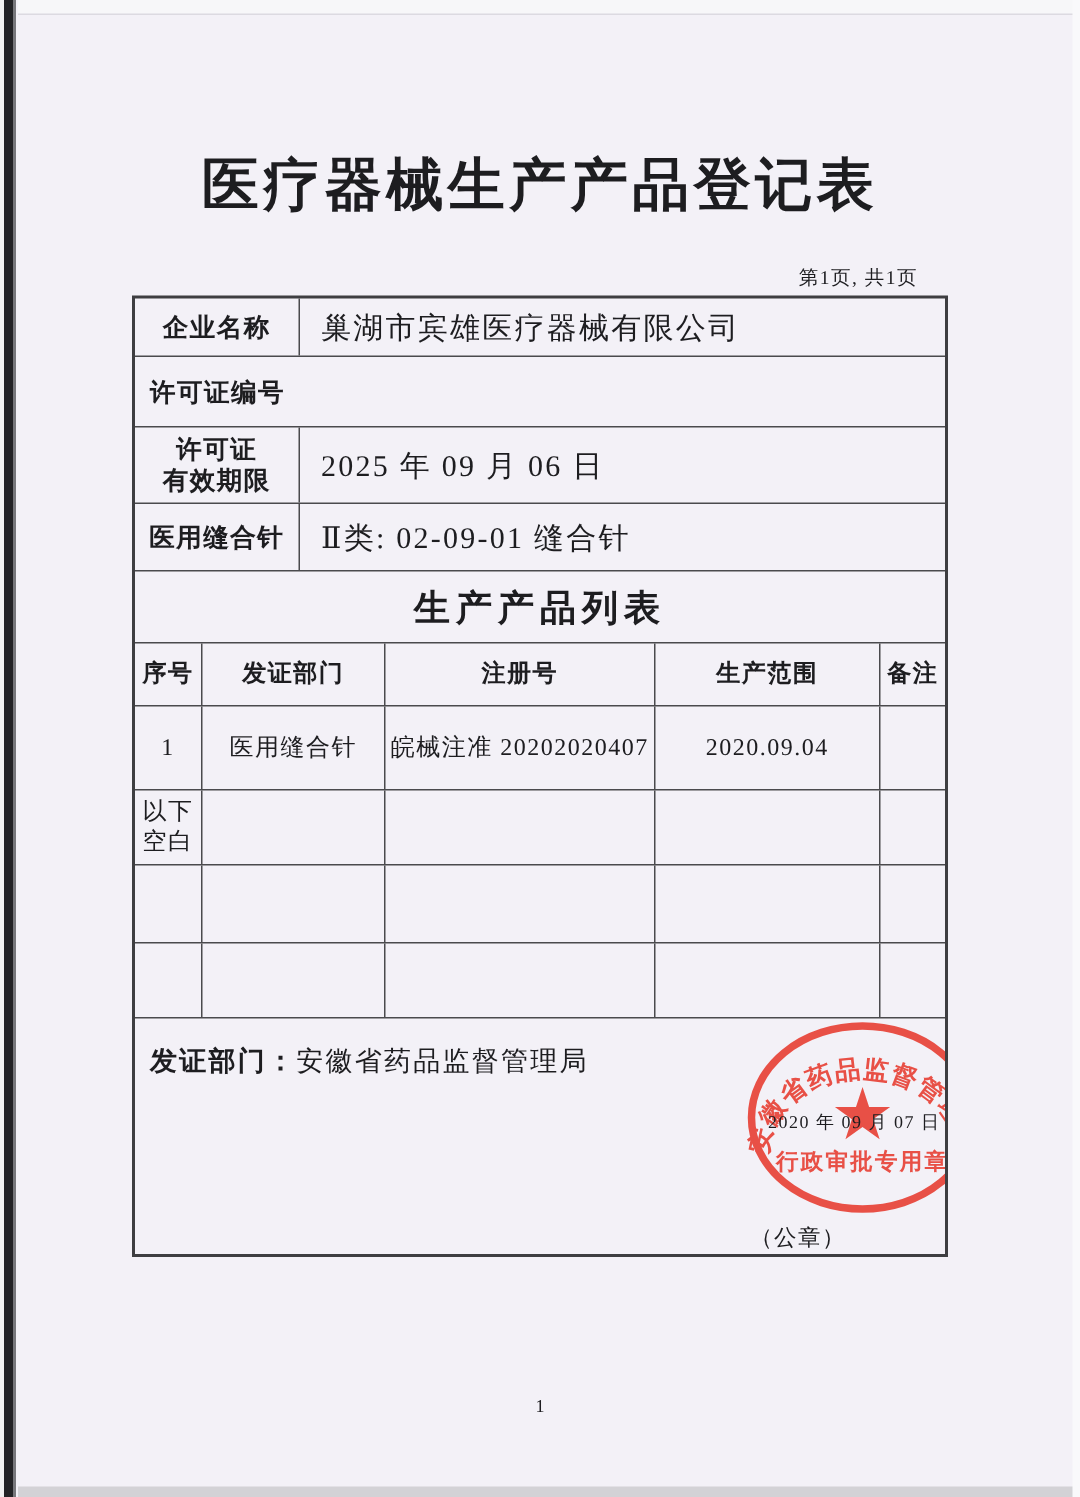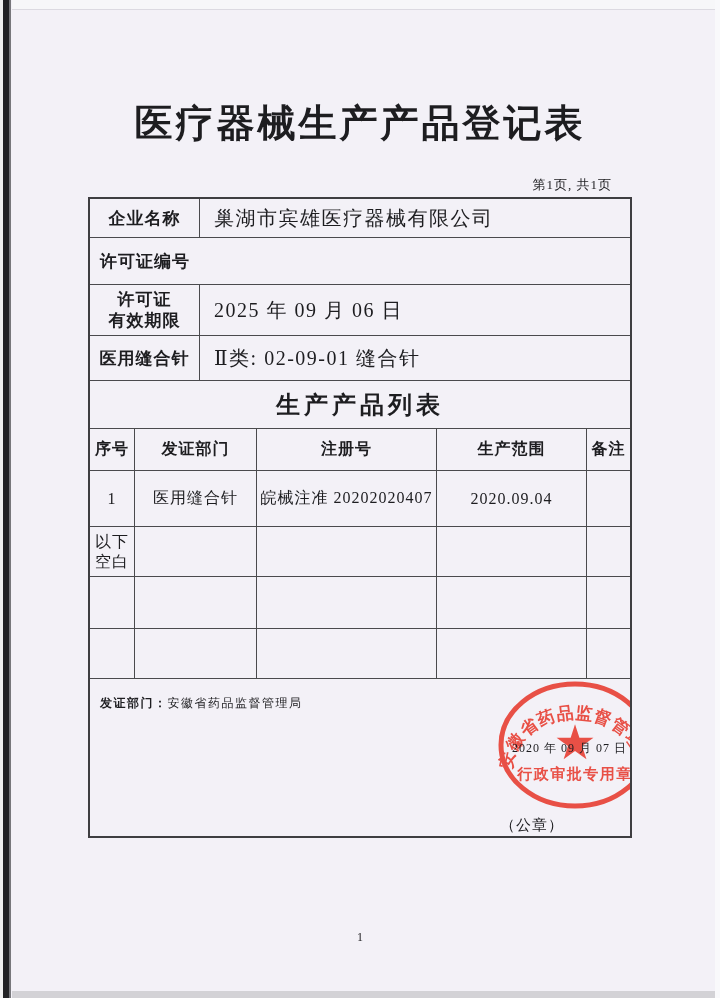--- a/index.html
+++ b/index.html
@@ -44,21 +44,21 @@
   .cell:last-child { border-right:none; }
   .lbl  { justify-content:center; text-align:center; font-weight:bold; font-size:17px; letter-spacing:1px; }
   .val  { padding-left:14px; font-size:20px; letter-spacing:1.5px; }
   .ctr  { justify-content:center; text-align:center; }
   .sec-title { justify-content:center; font-size:24px; font-weight:bold; letter-spacing:4px; }
   .colhead   { font-weight:bold; font-size:16px; letter-spacing:1px; }
   .dcell     { font-size:16px; letter-spacing:1px; }
   .pre  { white-space:pre-line; line-height:1.25; }
 
   .footer-cell { position:relative; display:block; }
-  .issuer-line { position:absolute; left:10px; top:16px; font-size:12px; letter-spacing:1.5px; }
+  .issuer-line { position:absolute; left:10px; top:16px; font-size:18px; letter-spacing:1.5px; }
   .issuer-label { font-weight:bold; }
   .stamp-wrap { position:absolute; left:405px; top:0px; width:160px; height:134px; z-index:1; opacity:0.92; }
   .approve-date { position:absolute; right:3px; top:61px; font-size:12px; letter-spacing:1px; z-index:2; }
   .seal-note    { position:absolute; right:66px; top:91px; font-size:15px; letter-spacing:1px; z-index:2;margin-top:46px; }
 
   .page-number { position:absolute; left:0; top:930px; width:100%; text-align:center; font-size:12px; }
 </style>
 </head>
 <body>
 

